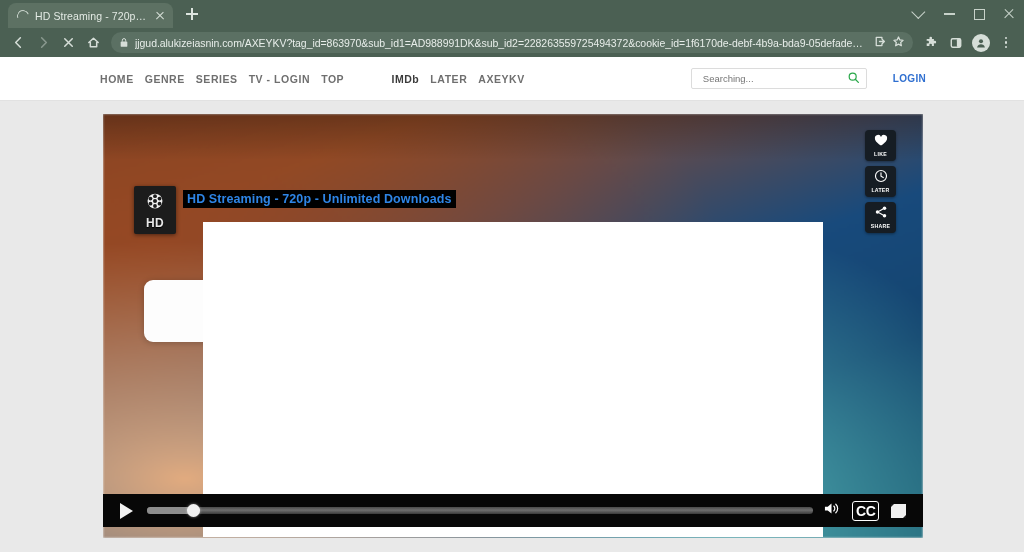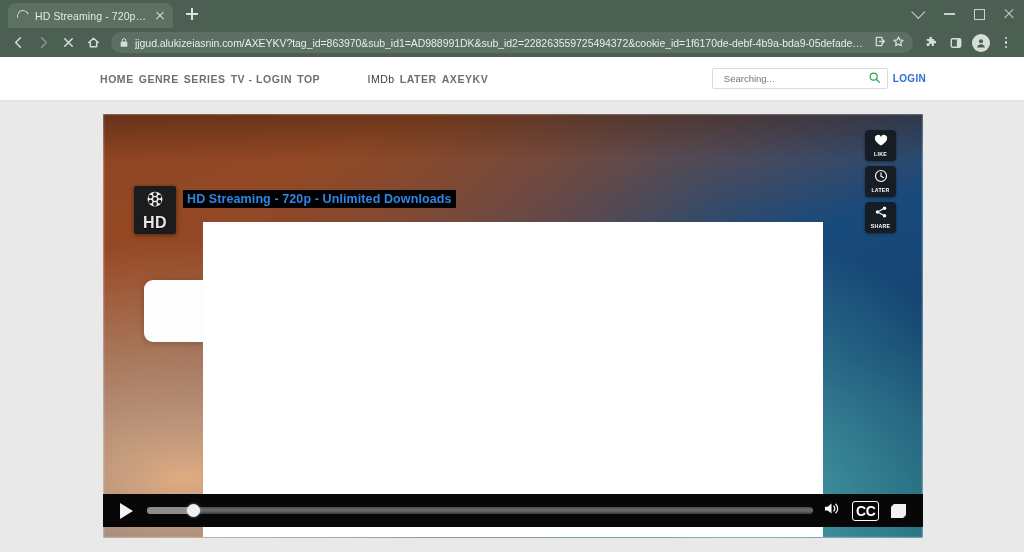--- a/index.html
+++ b/index.html
@@ -193,32 +193,32 @@
   .site-header {
     height: 44px;
     background: #ffffff;
     border-bottom: 1px solid #e2e2e2;
     display: flex;
     align-items: center;
     padding: 0 98px 0 100px;
     box-sizing: border-box;
     justify-content: space-between;
   }
-  .mainnav { display: flex; align-items: center; gap: 5px; }
+  .mainnav { display: flex; align-items: center; gap: 11px; }
   .navlink {
     font-size: 10.5px;
     color: #6f6f6f;
     letter-spacing: .55px;
     font-weight: 600;
     white-space: nowrap;
     font-family: "Liberation Sans", sans-serif;
   }
-  .imdb-badge { color: #3b3b3b; font-weight: 400; padding-left: 44px; }
-
-  .header-right { display: flex; align-items: center; gap: 5px; }
+  .imdb-badge { color: #3b3b3b; font-weight: 700; padding-left: 44px; }
+
+  .header-right { display: flex; align-items: center; gap: 26px; }
   .searchbox {
     width: 176px;
     height: 21px;
     border: 1px solid #dcdcdc;
     border-radius: 2px;
     display: flex;
     align-items: center;
     padding: 0 6px 0 9px;
     box-sizing: border-box;
     background: #fff;
@@ -272,21 +272,21 @@
     background: #1c1c1c;
     border-radius: 2px;
     display: flex;
     flex-direction: column;
     align-items: center;
     justify-content: center;
     gap: 1px;
     box-shadow: 0 1px 4px rgba(0,0,0,.5);
   }
   .logo-hd {
-    font-size: 16px;
+    font-size: 12px;
     font-weight: 700;
     color: #e8e8e8;
     letter-spacing: .4px;
     line-height: 1;
     text-shadow: 0 1px 1px #000;
   }
   .player-title {
     position: absolute;
     left: 80px; top: 76px;
     background: #000;

